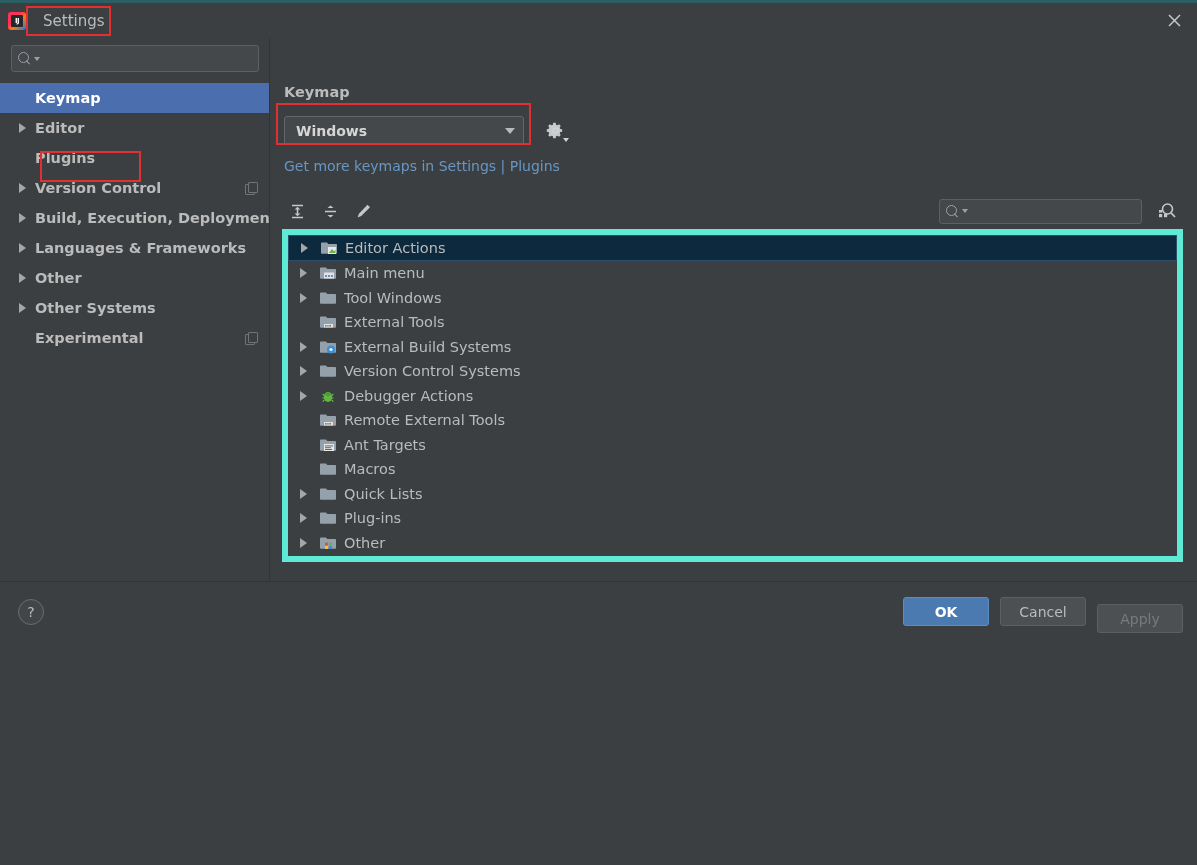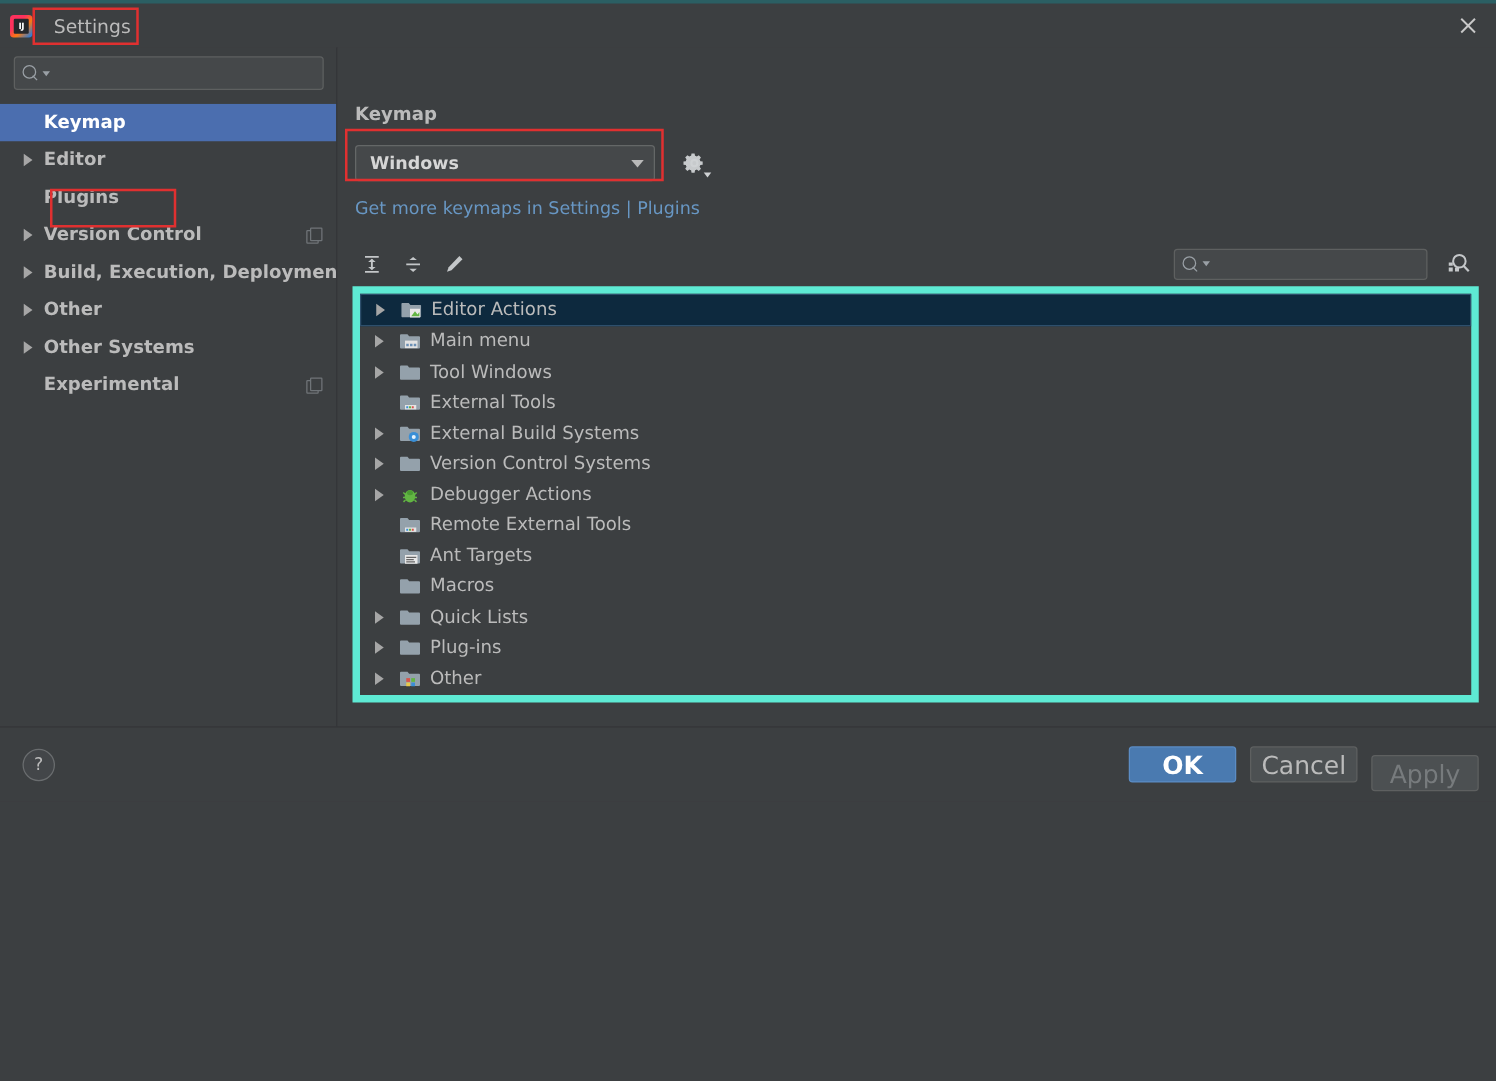--- a/index.html
+++ b/index.html
@@ -226,21 +226,21 @@
     width: 26px; height: 26px; border-radius: 50%;
     border: 1px solid #6a6d6f; background: #434649;
     display: flex; align-items: center; justify-content: center;
     color: #bbbbbb; font-size: 14px; cursor: pointer;
   }
   .footer-spacer { flex: 1 1 auto; }
   .btn {
     min-width: 86px; height: 29px; margin-left: 11px;
     border-radius: 3px; border: 1px solid #5e6060;
     background: #4c5052; color: #bbbbbb;
-    font-size: 20px; font-family: inherit;
+    font-size: 14px; font-family: inherit;
     display: flex; align-items: center; justify-content: center;
     cursor: pointer;
   }
   .btn.primary { background: #4a7ab0; border-color: #5b8cc4; color: #ffffff; font-weight: bold; }
   .btn.disabled { color: #777b7d; cursor: default; margin-top: 14px; }
 </style>
 </head>
 <body>
 
 <div class="window">
@@ -287,20 +287,24 @@
             <span class="nav-arrow"></span>
             <span class="nav-label">Version Control</span>
             <span class="copy-icon"></span>
           </div>
           <div class="nav-item">
             <span class="nav-arrow"></span>
             <span class="nav-label">Build, Execution, Deployment</span>
           </div>
           <div class="nav-item">
             <span class="nav-arrow"></span>
+            <span class="nav-label">Languages &amp; Frameworks</span>
+          </div>
+          <div class="nav-item">
+            <span class="nav-arrow"></span>
             <span class="nav-label">Other</span>
           </div>
           <div class="nav-item">
             <span class="nav-arrow"></span>
             <span class="nav-label">Other Systems</span>
           </div>
           <div class="nav-item">
             <span class="nav-arrow hidden"></span>
             <span class="nav-label">Experimental</span>
             <span class="copy-icon"></span>

